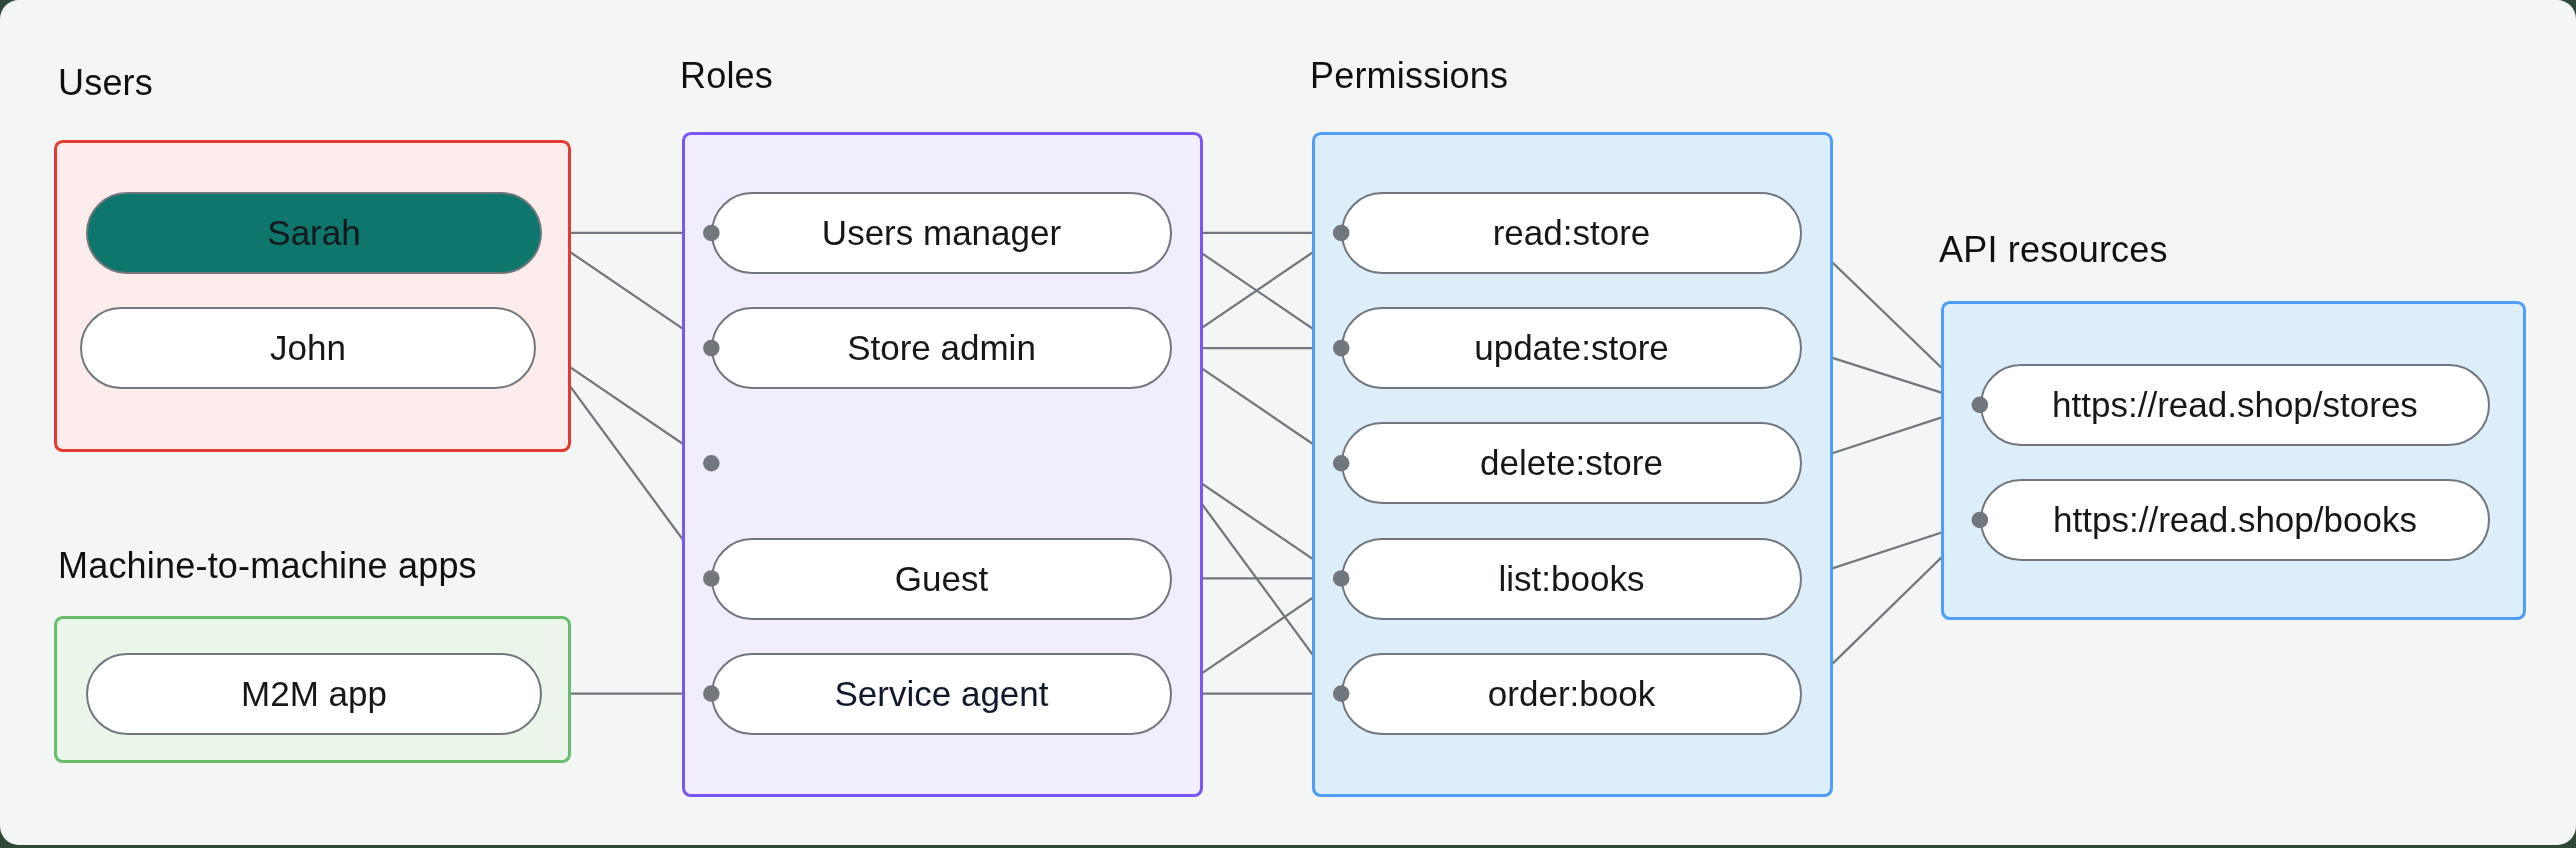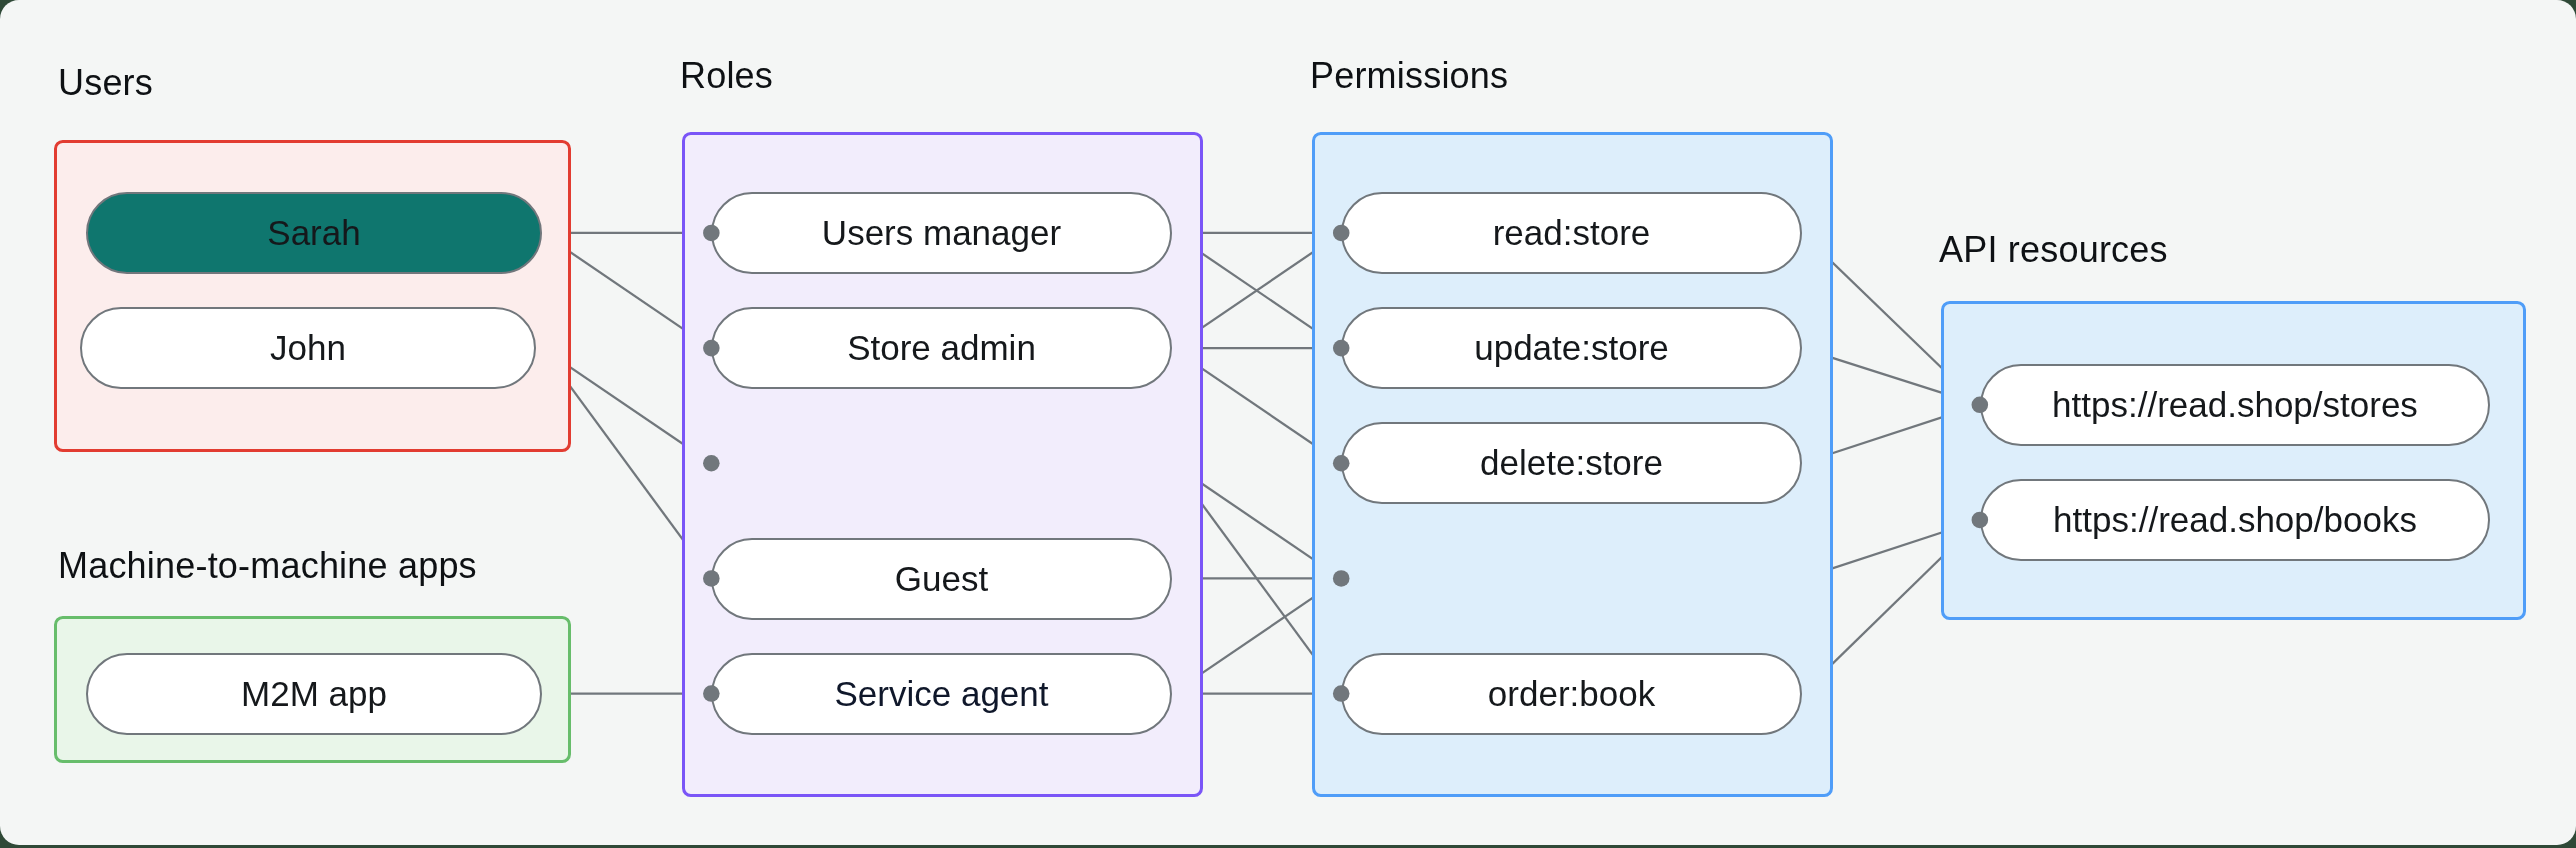--- a/index.html
+++ b/index.html
@@ -72,20 +72,21 @@
       <div class="group-label" style="left: 680px; top: 58px;">Roles</div>
       <div class="node" style="left: 711px; top: 192px; width: 461px; background: rgb(255, 255, 255); border-color: rgb(113, 119, 124); color: rgb(21, 24, 27);">Users manager</div>
       <div class="node" style="left: 711px; top: 307px; width: 461px; background: rgb(255, 255, 255); border-color: rgb(113, 119, 124); color: rgb(21, 24, 27);">Store admin</div>
       <div class="node" style="left: 711px; top: 538px; width: 461px; background: rgb(255, 255, 255); border-color: rgb(113, 119, 124); color: rgb(21, 24, 27);">Guest</div>
       <div class="node" style="left: 711px; top: 653px; width: 461px; background: rgb(255, 255, 255); border-color: rgb(113, 119, 124); color: #0f172a;">Service agent</div>
       <div class="group-box" style="left: 1312px; top: 132px; width: 521px; height: 665px; border-color: rgb(79, 157, 248); background: rgb(221, 238, 251);"></div>
       <div class="group-label" style="left: 1310px; top: 58px;">Permissions</div>
       <div class="node" style="left: 1341px; top: 192px; width: 461px; background: rgb(255, 255, 255); border-color: rgb(113, 119, 124); color: rgb(21, 24, 27);">read:store</div>
       <div class="node" style="left: 1341px; top: 307px; width: 461px; background: rgb(255, 255, 255); border-color: rgb(113, 119, 124); color: rgb(21, 24, 27);">update:store</div>
       <div class="node" style="left: 1341px; top: 422px; width: 461px; background: rgb(255, 255, 255); border-color: rgb(113, 119, 124); color: rgb(21, 24, 27);">delete:store</div>
+      <div class="node" style="left: 1341px; top: 538px; width: 461px; background: rgb(255, 255, 255); border-color: rgb(113, 119, 124); color: rgb(21, 24, 27);">list:books</div>
       <div class="node" style="left: 1341px; top: 653px; width: 461px; background: rgb(255, 255, 255); border-color: rgb(113, 119, 124); color: rgb(21, 24, 27);">order:book</div>
       <div class="group-box" style="left: 1941px; top: 301px; width: 585px; height: 319px; border-color: rgb(79, 157, 248); background: rgb(221, 238, 251);"></div>
       <div class="group-label" style="left: 1939px; top: 232px;">API resources</div>
       <div class="node" style="left: 1980px; top: 364px; width: 510px; background: rgb(255, 255, 255); border-color: rgb(113, 119, 124); color: rgb(21, 24, 27);">https://read.shop/stores</div>
       <div class="node" style="left: 1980px; top: 479px; width: 510px; background: rgb(255, 255, 255); border-color: rgb(113, 119, 124); color: rgb(21, 24, 27);">https://read.shop/books</div>
     </div>
   <svg id="dots-layer" class="layer" width="2576" height="848" viewBox="0 0 2952 972" xmlns="http://www.w3.org/2000/svg">
       <circle class="dot" cx="815" cy="267" r="9.5" fill="#71777c"></circle>
       <circle class="dot" cx="815" cy="399" r="9.5" fill="#71777c"></circle>
       <circle class="dot" cx="815" cy="531" r="9.5" fill="#71777c"></circle>

